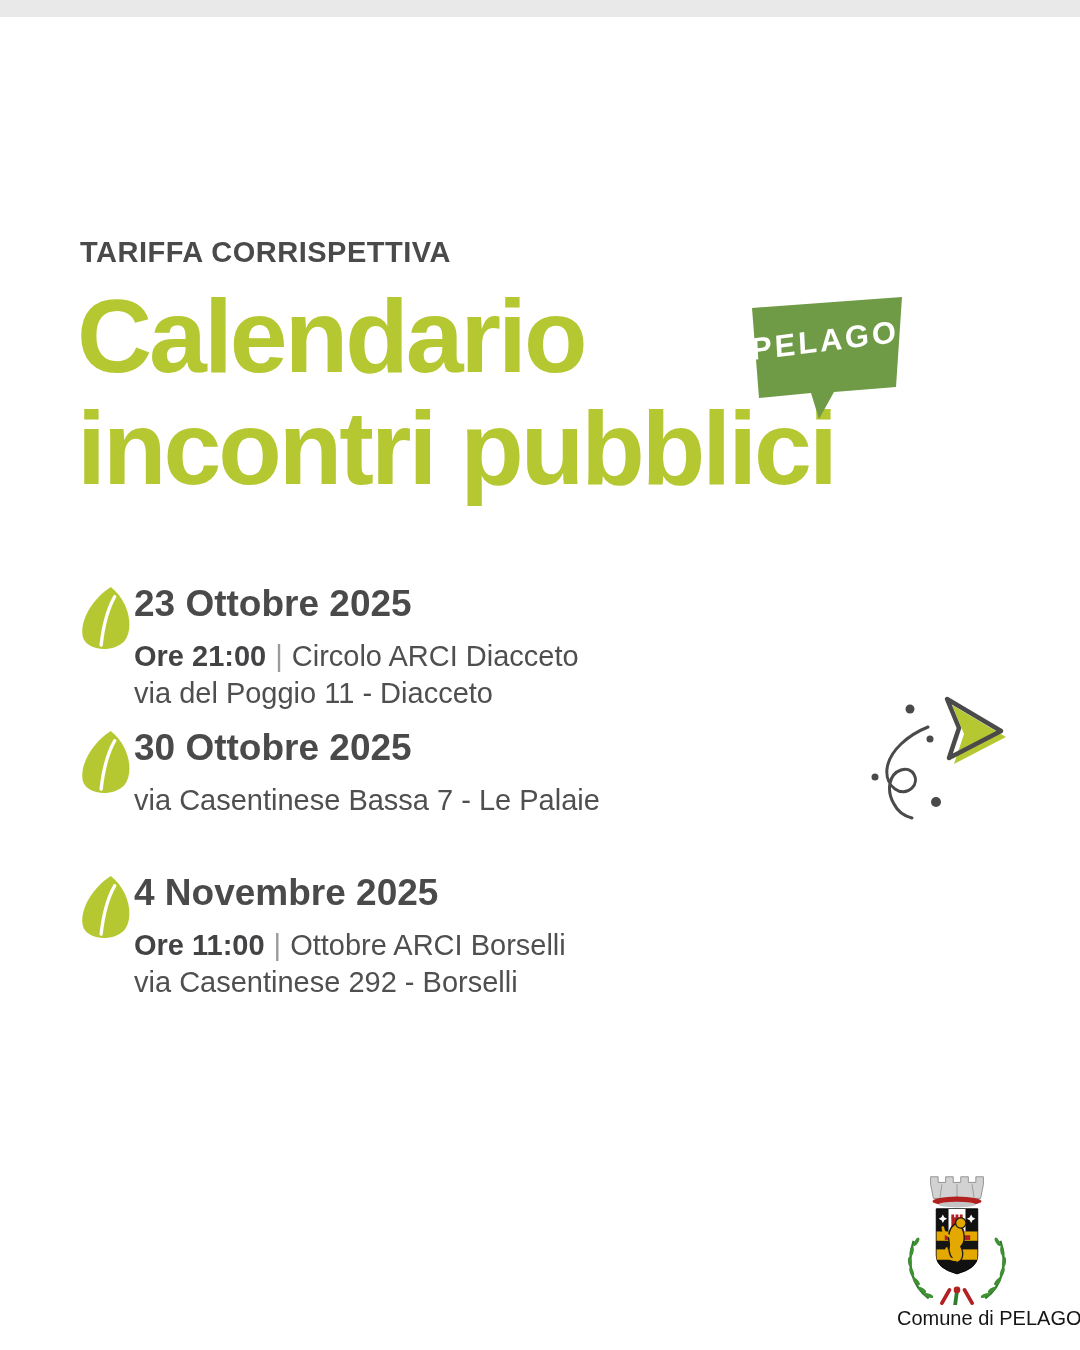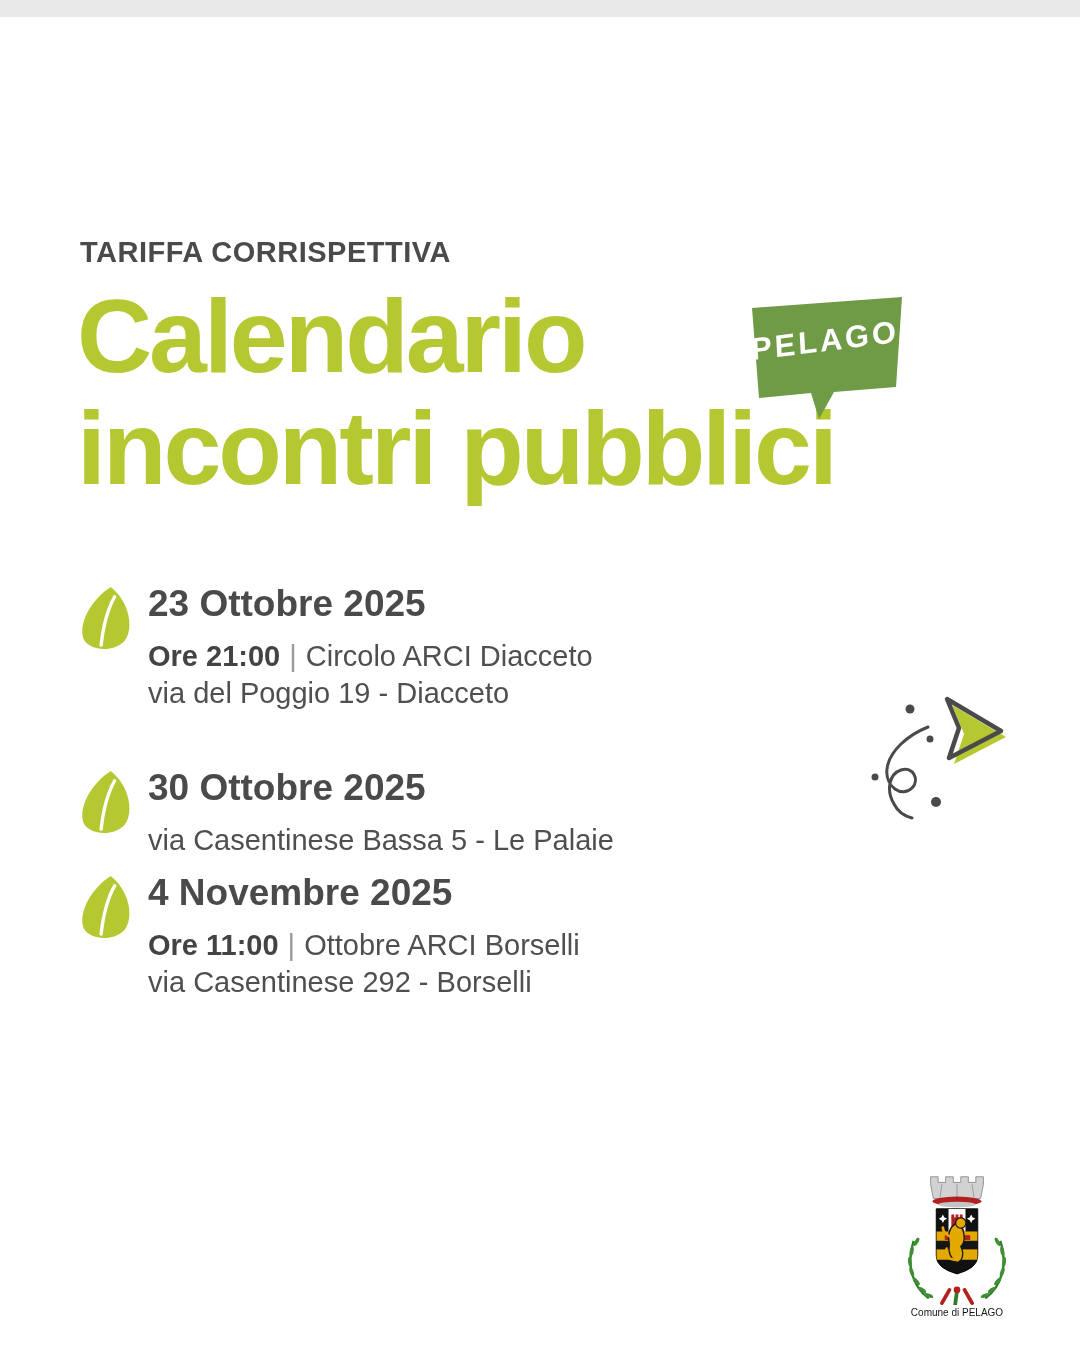--- a/index.html
+++ b/index.html
@@ -27,38 +27,38 @@
   .title-line{display:block;}
   
   .badge{position:absolute;left:746px;top:278px;width:162px;height:126px;}
   .badge svg{position:absolute;inset:0;width:100%;height:100%;}
   .badge-label{
     position:absolute;left:0;right:4px;top:28px;text-align:center;
     transform:rotate(-7deg) skewX(-4deg);
     color:#ffffff;font-size:31px;font-weight:700;letter-spacing:3px;
   }
   
-  .event{position:absolute;left:76px;display:flex;gap:14px;align-items:flex-start;}
+  .event{position:absolute;left:76px;display:flex;align-items:flex-start;}
   .leaf{width:58px;height:66px;flex:0 0 58px;margin-top:2px;display:block;}
   .leaf svg{width:100%;height:100%;display:block;}
   .event-date{
     font-size:37px;font-weight:700;line-height:1.15;
     color:var(--heading-gray,#4a4a4b);margin:0 0 12px 0;
   }
   .event-line,.event-address{
     font-size:29px;line-height:37px;color:var(--body-gray,#4f4f50);
   }
   .event-time{font-weight:700;color:#434345;text-align:center;}
   .event-sep{color:var(--muted-gray,#9a9a9a);margin:0 9px;font-weight:400;}
   
   .doodle{position:absolute;left:852px;top:646px;width:160px;height:170px;}
   
   .logo{position:absolute;left:897px;top:1156px;width:120px;margin:0;text-align:center;}
   .logo svg{display:block;margin:0 auto;width:116px;height:132px;}
-  .logo figcaption{font-size:10px;color:#151515;margin-top:2px;white-space:nowrap;}
+  .logo figcaption{font-size:20px;color:#151515;margin-top:2px;white-space:nowrap;}
 </style>
 </head>
 <body>
 
 <div class="poster">
 
   <div class="kicker">TARIFFA CORRISPETTIVA</div>
 
   <h1 class="title">
     <span class="title-line">Calendario</span>
@@ -79,34 +79,34 @@
         <svg viewBox="0 0 60 68" aria-hidden="true">
           <path d="M36,2 C14,16 2,42 8,56 C14,68 38,70 50,58 C60,46 56,18 36,2 Z" fill="#b5c832"></path>
           <path d="M26,62 C28,44 32,26 40,12" fill="none" stroke="#ffffff" stroke-width="3.5" stroke-linecap="round"></path>
         </svg>
       </span>
       <div class="event-body">
         <div class="event-date">23 Ottobre 2025</div>
         <div class="event-line">
           <span class="event-time">Ore 21:00</span><span class="event-sep">|</span><span class="event-venue">Circolo ARCI Diacceto</span>
         </div>
-        <div class="event-address">via del Poggio 19 - Diacceto</div>
+        <div class="event-address">via del Poggio 11 - Diacceto</div>
       </div>
     </article>
 
-    <article class="event" style="top:750px">
+    <article class="event" style="top:710px">
       <span class="leaf">
         <svg viewBox="0 0 60 68" aria-hidden="true">
           <path d="M36,2 C14,16 2,42 8,56 C14,68 38,70 50,58 C60,46 56,18 36,2 Z" fill="#b5c832"></path>
           <path d="M26,62 C28,44 32,26 40,12" fill="none" stroke="#ffffff" stroke-width="3.5" stroke-linecap="round"></path>
         </svg>
       </span>
       <div class="event-body">
         <div class="event-date">30 Ottobre 2025</div>
-        <div class="event-address">via Casentinese Bassa 5 - Le Palaie</div>
+        <div class="event-address">via Casentinese Bassa 7 - Le Palaie</div>
       </div>
     </article>
 
     <article class="event" style="top:855px">
       <span class="leaf">
         <svg viewBox="0 0 60 68" aria-hidden="true">
           <path d="M36,2 C14,16 2,42 8,56 C14,68 38,70 50,58 C60,46 56,18 36,2 Z" fill="#b5c832"></path>
           <path d="M26,62 C28,44 32,26 40,12" fill="none" stroke="#ffffff" stroke-width="3.5" stroke-linecap="round"></path>
         </svg>
       </span>

